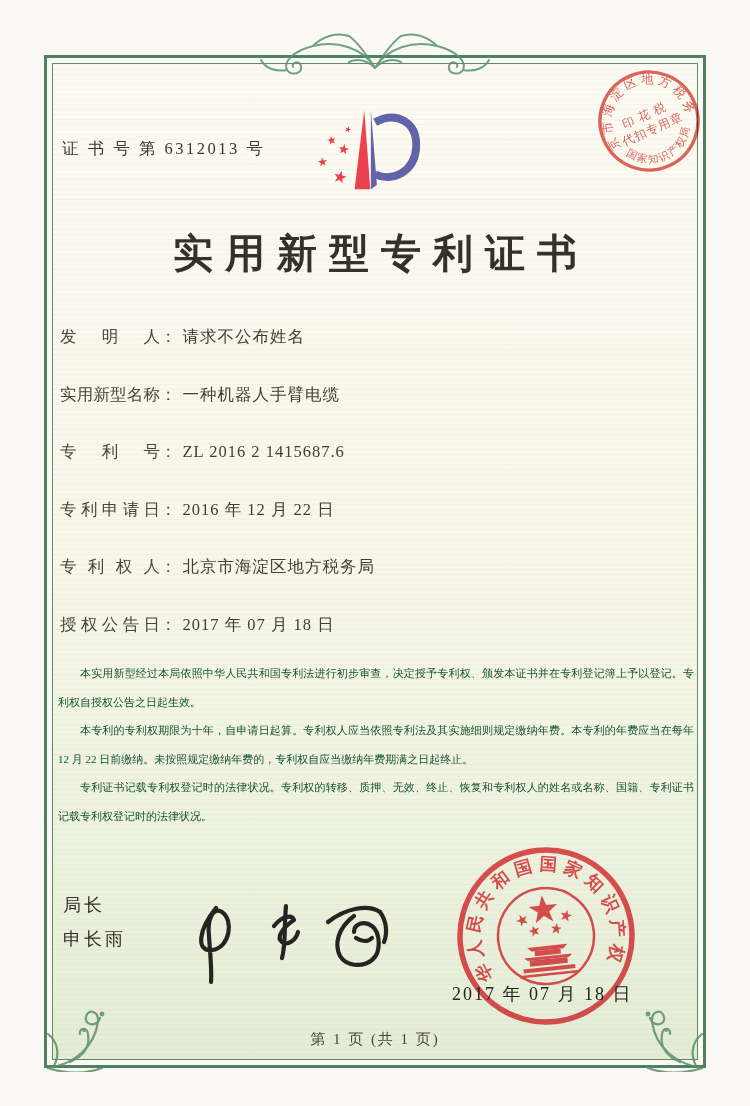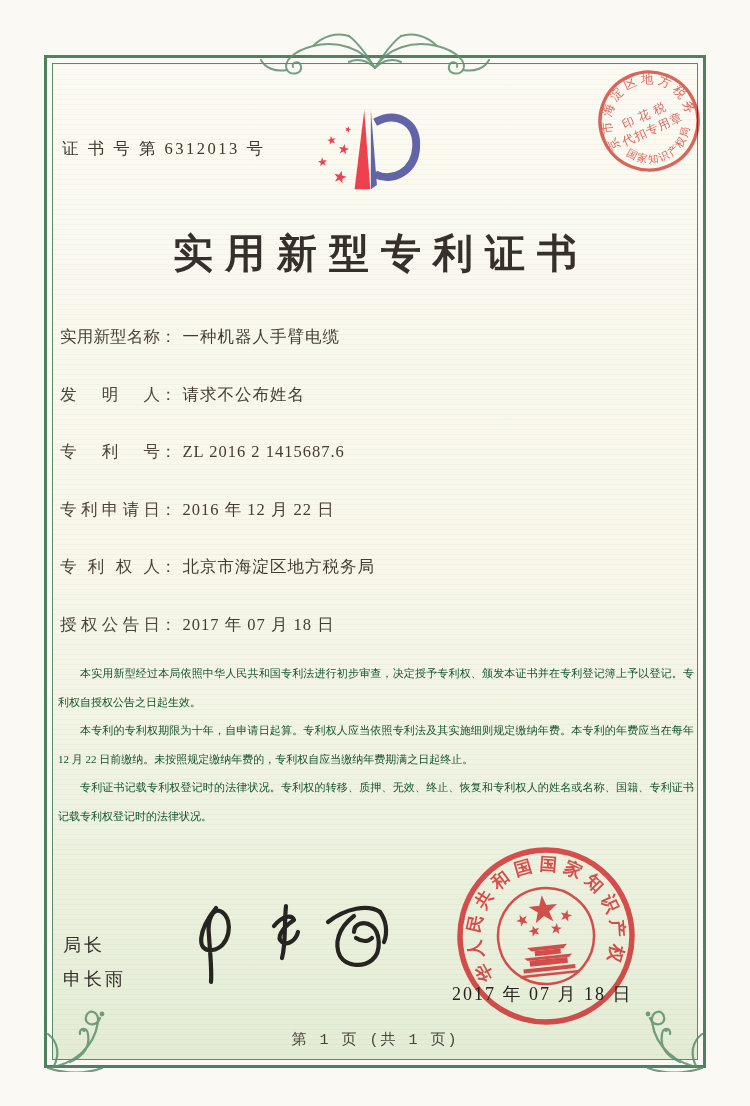--- a/index.html
+++ b/index.html
@@ -17,26 +17,26 @@
   .title{position:absolute;left:0;right:0;top:226px;text-align:center;font-size:40px;
          font-weight:700;letter-spacing:12px;padding-left:12px;color:#35302a;}
   .fields{position:absolute;left:60px;top:326px;width:620px;}
   .frow{height:57.5px;font-size:16.5px;white-space:nowrap;}
   .flabel{display:inline-block;width:100px;text-align:justify;text-align-last:justify;color:#4a443a;}
   .fsep{display:inline-block;margin-right:6px;color:#4a443a;}
   .fvalue{letter-spacing:1px;color:#423c33;}
   .bodytext{position:absolute;left:58px;top:659px;width:636px;font-size:11px;
             line-height:28.6px;text-align:justify;color:#14532d;}
   .bodytext p{margin:0;text-indent:2em;}
-  .signer{position:absolute;left:63px;top:928px;font-size:18px;letter-spacing:3px;color:#33302a;line-height:34px;}
+  .signer{position:absolute;left:63px;top:888px;font-size:18px;letter-spacing:3px;color:#33302a;line-height:34px;}
   .sig-svg{position:absolute;left:182px;top:886px;}
   .seal-svg{position:absolute;left:450px;top:840px;opacity:.95;mix-blend-mode:multiply;}
   .seal-date{position:absolute;left:452px;top:982px;font-size:18px;letter-spacing:2px;color:#26231e;}
   .footer{position:absolute;left:0;right:0;top:1030px;text-align:center;font-size:15px;
-          letter-spacing:2px;color:#4a453b;font-family:Liberation Mono, monospace;}
+          letter-spacing:2px;color:#4a453b;}
   .stamp-svg{position:absolute;left:594px;top:66px;opacity:.92;mix-blend-mode:multiply;}
   .logo-svg{position:absolute;left:296px;top:106px;}
   .ornament-top{position:absolute;left:253px;top:28px;}
   .corner-left{position:absolute;left:40px;top:984px;}
   .corner-right{position:absolute;right:40px;top:984px;transform:scaleX(-1);}
   svg text{font-family:"DejaVu Sans","Liberation Sans",sans-serif;}
   svg text.cjk{font-family:"Liberation Serif","DejaVu Serif",serif;}
 </style>
 </head>
 <body>
@@ -114,24 +114,24 @@
       </text>
       <text class="cjk" x="0" y="-3" font-size="12" letter-spacing="5" text-anchor="middle">印花税</text>
       <text class="cjk" x="0" y="13" font-size="12" letter-spacing="1" text-anchor="middle">代扣专用章</text>
     </g>
   </svg>
 
   <div class="title">实用新型专利证书</div>
 
   <div class="fields">
     <div class="frow">
-      <span class="flabel">实用新型名称</span><span class="fsep">：</span><span class="fvalue">一种机器人手臂电缆</span>
+      <span class="flabel">发明人</span><span class="fsep">：</span><span class="fvalue">请求不公布姓名</span>
     </div>
     <div class="frow">
-      <span class="flabel">发明人</span><span class="fsep">：</span><span class="fvalue">请求不公布姓名</span>
+      <span class="flabel">实用新型名称</span><span class="fsep">：</span><span class="fvalue">一种机器人手臂电缆</span>
     </div>
     <div class="frow">
       <span class="flabel">专利号</span><span class="fsep">：</span><span class="fvalue">ZL 2016 2 1415687.6</span>
     </div>
     <div class="frow">
       <span class="flabel">专利申请日</span><span class="fsep">：</span><span class="fvalue">2016 年 12 月 22 日</span>
     </div>
     <div class="frow">
       <span class="flabel">专利权人</span><span class="fsep">：</span><span class="fvalue">北京市海淀区地方税务局</span>
     </div>

